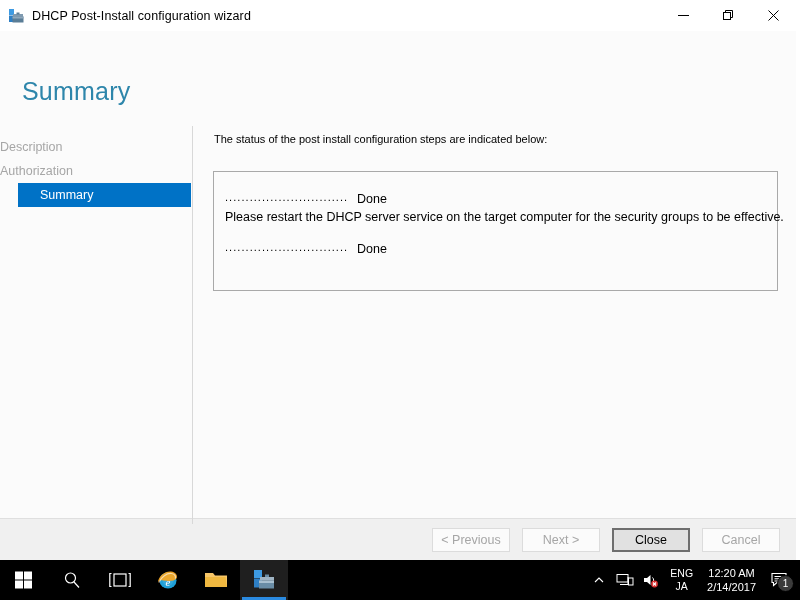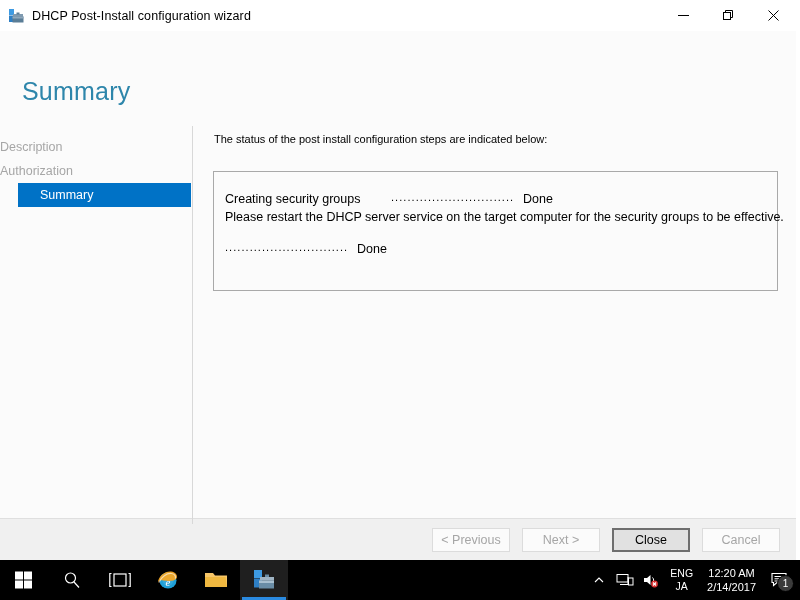--- a/index.html
+++ b/index.html
@@ -351,21 +351,20 @@
       <div class="nav-item">Authorization</div>
       <div class="nav-item active">Summary</div>
     </div>
 
     <div class="content">
       <div class="content-intro">The status of the post install configuration steps are indicated below:</div>
 
       <div class="status-box">
 
         <div class="status-row">
-          <span class="status-label">Creating security groups</span>
           <span class="status-leader">......................................</span>
           <span class="status-value">Done</span>
         </div>
 
         <div class="status-note">Please restart the DHCP server service on the target computer for the security groups to be effective.</div>
 
         <div class="status-gap"></div>
 
         <div class="status-row">
           <span class="status-leader">......................................</span>

